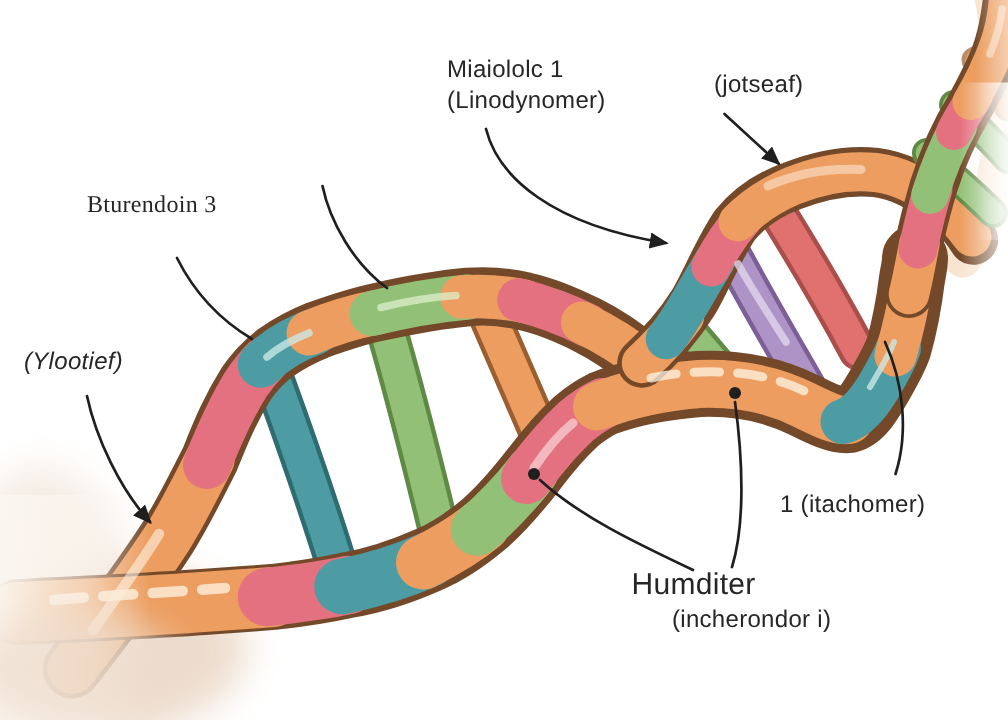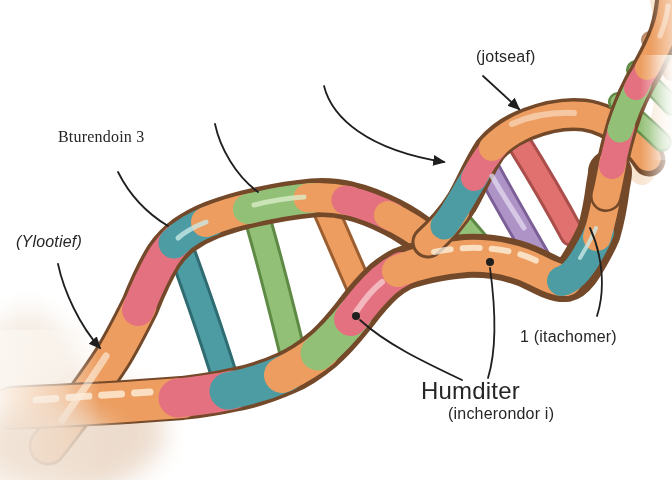--- a/index.html
+++ b/index.html
@@ -9,21 +9,21 @@
   .u{fill:none;stroke:var(--outline);stroke-linecap:round;}
   .c{fill:none;stroke-linecap:round;}
   .orange{stroke:var(--orange);} .pink{stroke:var(--pink);} .teal{stroke:var(--teal);}
   .green{stroke:var(--green);} .purple{stroke:var(--purple);} .salmon{stroke:var(--salmon);}
   .u-teal{stroke:var(--teal_dark);} .u-green{stroke:var(--green_dark);}
   .u-orange{stroke:var(--orange_dark);} .u-purple{stroke:var(--purple_dark);}
   .u-salmon{stroke:var(--salmon_dark);}
   .leader{fill:none;stroke:var(--leader);stroke-width:1.8;stroke-linecap:round;}
   .lbl{position:absolute;color:var(--text);font-size:16px;line-height:21px;
        letter-spacing:.2px;white-space:pre;}
-  .lbl-big{font-size:24px;}
+  .lbl-big{font-size:20px;}
 </style>
 </head>
 <body>
 
 <div class="stage">
 
 <svg width="672" height="480" viewBox="0 0 672 480">
   <defs>
     <filter id="blur1" x="-50%" y="-50%" width="200%" height="200%">
       <feGaussianBlur stdDeviation="12"></feGaussianBlur>
@@ -147,20 +147,21 @@
     <path class="leader" d="M 118 172 C 130 196, 148 214, 168 226"></path>
     <path class="leader" d="M 58 264 C 64 292, 80 326, 100 348" marker-end="url(#arw)"></path>
     <path class="leader" d="M 597 316 C 606 288, 602 254, 590 228"></path>
     <path class="leader" d="M 462 380 C 424 362, 386 344, 360 320"></path>
     <circle cx="356" cy="316" r="4" fill="#1F1F1F"></circle>
     <path class="leader" d="M 488 378 C 496 352, 496 312, 490 268"></path>
     <circle cx="490" cy="262" r="4" fill="#1F1F1F"></circle>
   </g>
 </svg>
 
+<div class="lbl" style="left:298px;top:36px;"><span>Miaiololc 1</span><br><span>(Linodynomer)</span></div>
 <div class="lbl" style="left:476px;top:46px;">(jotseaf)</div>
 <div class="lbl" style="left:58px;top:126px;font-family:Liberation Serif, serif;"><span>Bturendoin 3</span><br></div>
 <div class="lbl" style="left:16px;top:231px;font-style:italic;">(Ylootief)</div>
 <div class="lbl" style="left:520px;top:326px;">1 (itachomer)</div>
 <div class="lbl lbl-big" style="left:421px;top:380px;">Humditer</div>
 <div class="lbl" style="left:448px;top:403px;">(incherondor i)</div>
 
 </div>
 
 </body></html>

